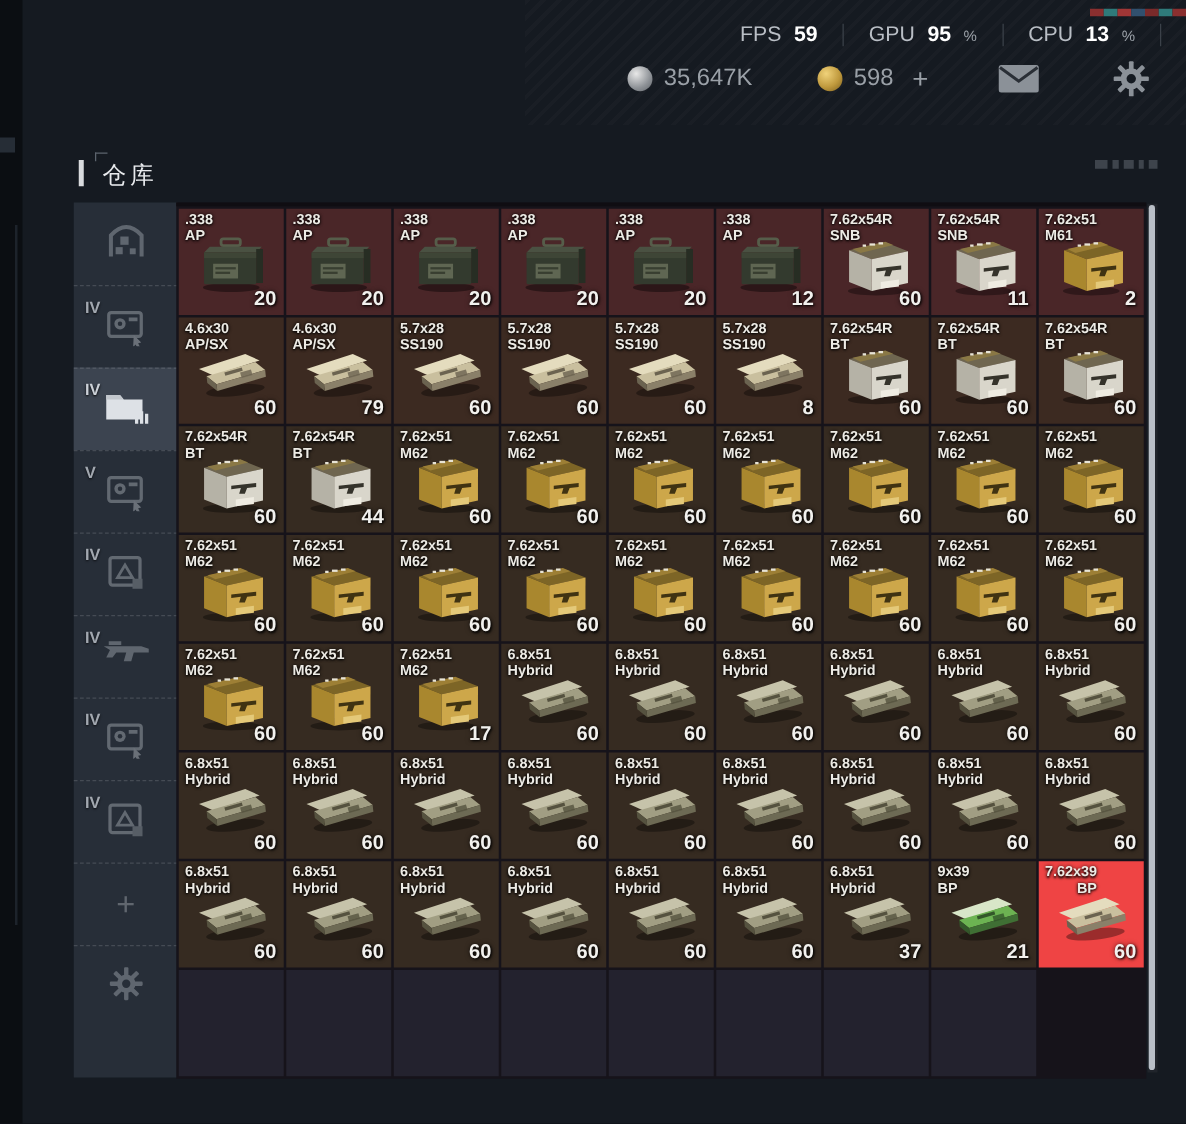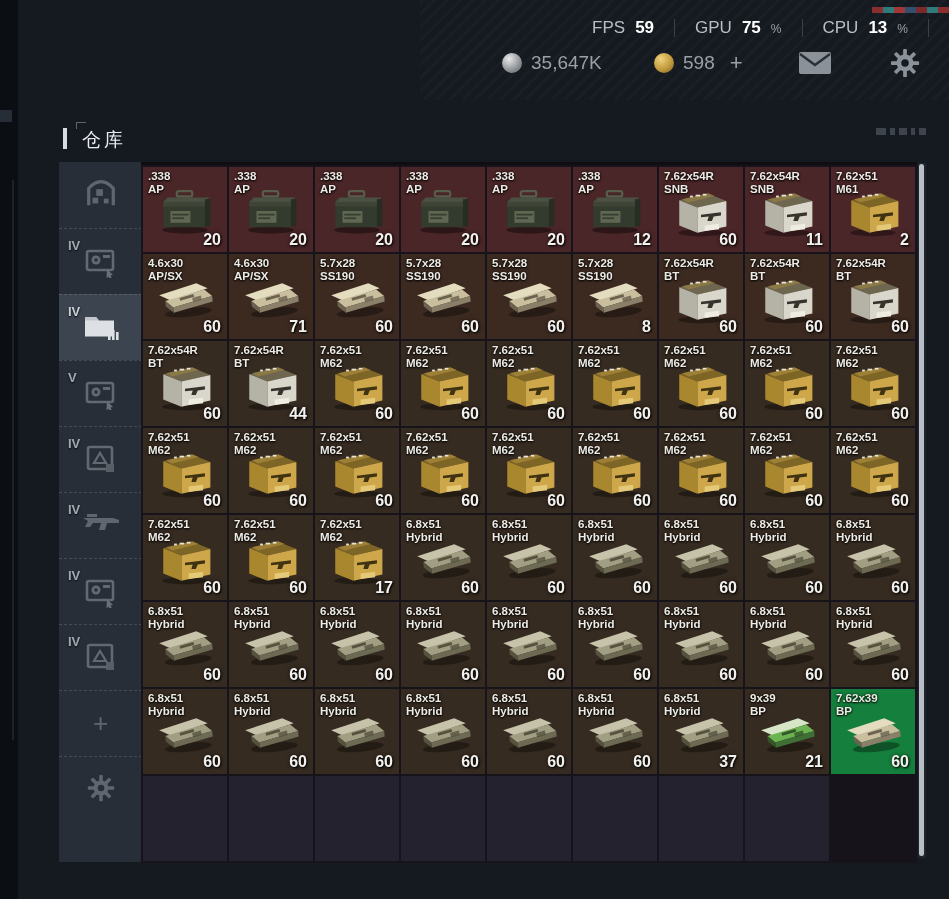--- a/index.html
+++ b/index.html
@@ -79,21 +79,21 @@
       <span style="background: rgb(138, 47, 47);"></span>
     </div>
   <div class="perf-bar">
     <div class="perf-group">
       <span class="plabel">FPS</span>
       <span class="pval">59</span>
     </div>
     <div class="psep"></div>
     <div class="perf-group">
       <span class="plabel">GPU</span>
-      <span class="pval">75</span>
+      <span class="pval">95</span>
       <span class="punit">%</span>
     </div>
     <div class="psep"></div>
     <div class="perf-group">
       <span class="plabel">CPU</span>
       <span class="pval">13</span>
       <span class="punit">%</span>
     </div>
     <div class="psep"></div>
     <div class="latency">延迟</div>
@@ -420,21 +420,21 @@
     <polygon points="8,26 50,17 62,24 20,33" fill="#e4dcbe"></polygon>
     <polygon points="14,33 58,25 66,33 22,41" fill="#c9bf9e"></polygon>
     <polygon points="22,41 66,33 66,39 22,47" fill="#8a8069"></polygon>
     <polygon points="14,33 22,41 22,47 14,39" fill="#6b6350"></polygon>
     <rect x="30" y="30" width="16" height="3" fill="#6b6350" transform="rotate(-10 38 31)"></rect>
     <rect x="44" y="32" width="10" height="5" fill="#6b6350" opacity=".8" transform="rotate(-10 49 34)"></rect>
   </g>
             </svg>
           </div>
           <div class="label">4.6x30<br>AP/SX</div>
-          <div class="count">71</div>
+          <div class="count">79</div>
         </div>
         <div class="cell" style="background: rgb(60, 42, 33);">
           <div class="icon-wrap">
             <svg width="68" height="58" viewBox="0 0 72 64">
               <g transform="rotate(-6 36 32)">
     <ellipse cx="38" cy="48" rx="26" ry="5" fill="rgba(0,0,0,.35)"></ellipse>
     <polygon points="8,26 50,17 62,24 20,33" fill="#e4dcbe"></polygon>
     <polygon points="14,33 58,25 66,33 22,41" fill="#c9bf9e"></polygon>
     <polygon points="22,41 66,33 66,39 22,47" fill="#8a8069"></polygon>
     <polygon points="14,33 22,41 22,47 14,39" fill="#6b6350"></polygon>
@@ -1313,21 +1313,21 @@
     <polygon points="22,41 66,33 66,39 22,47" fill="#3f6f34"></polygon>
     <polygon points="14,33 22,41 22,47 14,39" fill="#33572a"></polygon>
     <rect x="30" y="30" width="16" height="3" fill="#33572a" transform="rotate(-10 38 31)"></rect>
     <rect x="44" y="32" width="10" height="5" fill="#33572a" opacity=".8" transform="rotate(-10 49 34)"></rect>
   </g>
             </svg>
           </div>
           <div class="label">9x39<br>BP</div>
           <div class="count">21</div>
         </div>
-        <div class="cell" style="background: #15803d;">
+        <div class="cell" style="background: #ef4444; text-align: right;">
           <div class="icon-wrap">
             <svg width="68" height="58" viewBox="0 0 72 64">
               <g transform="rotate(-6 36 32)">
     <ellipse cx="38" cy="48" rx="26" ry="5" fill="rgba(0,0,0,.35)"></ellipse>
     <polygon points="8,26 50,17 62,24 20,33" fill="#e4dcbe"></polygon>
     <polygon points="14,33 58,25 66,33 22,41" fill="#c9bf9e"></polygon>
     <polygon points="22,41 66,33 66,39 22,47" fill="#8a8069"></polygon>
     <polygon points="14,33 22,41 22,47 14,39" fill="#6b6350"></polygon>
     <rect x="30" y="30" width="16" height="3" fill="#6b6350" transform="rotate(-10 38 31)"></rect>
     <rect x="44" y="32" width="10" height="5" fill="#6b6350" opacity=".8" transform="rotate(-10 49 34)"></rect>

